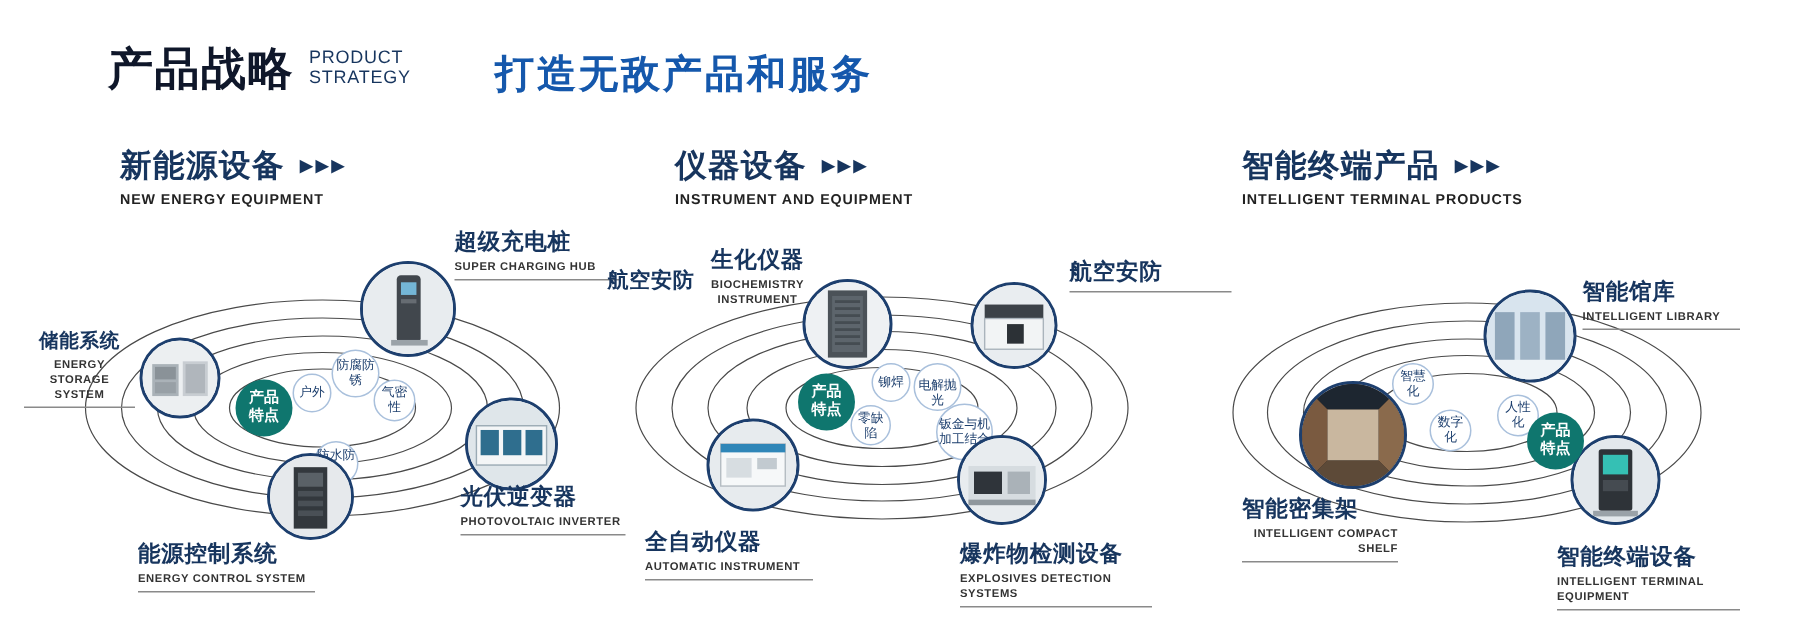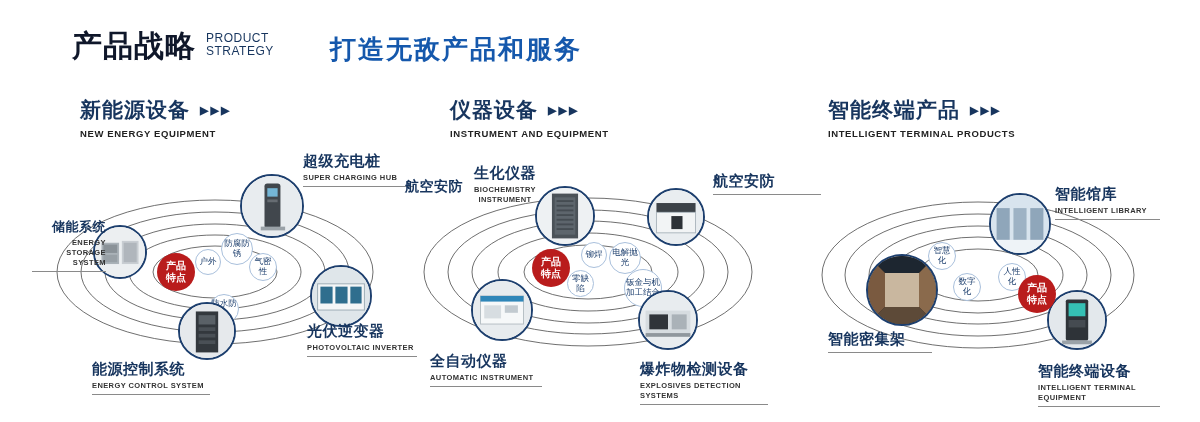--- a/index.html
+++ b/index.html
@@ -15,21 +15,21 @@
   .sec-cn{font-size:21px;font-weight:bold;color:#17355e;letter-spacing:1px;display:flex;align-items:center;}
   .arrows{font-size:11px;margin-left:10px;letter-spacing:2px;color:#17355e;}
   .sec-en{margin-top:4px;font-size:9.5px;font-weight:bold;color:#222;letter-spacing:0.6px;}
   
   .orbit{position:absolute;}
   .orbit ellipse{fill:none;stroke:#4a4a4a;stroke-width:0.8;}
   
   .node{position:absolute;border-radius:50%;border:2px solid #1d3f6e;background:#fff;overflow:hidden;box-sizing:border-box;z-index:3;}
   .node svg{display:block;width:100%;height:100%;}
   
-  .badge{position:absolute;width:38px;height:38px;border-radius:50%;background:#b91c1c;color:#fff;
+  .badge{position:absolute;width:38px;height:38px;border-radius:50%;background:#0f766e;color:#fff;
          display:flex;align-items:center;justify-content:center;text-align:center;
          font-size:10px;font-weight:bold;line-height:1.25;z-index:4;padding:0;box-sizing:border-box;}
   .badge span{display:block;width:24px;}
   
   .bubble{position:absolute;border-radius:50%;background:#fff;border:1px solid #a9c0dc;color:#1d3f6e;
           display:flex;align-items:center;justify-content:center;text-align:center;
           font-size:8.5px;line-height:1.15;z-index:2;box-sizing:border-box;}
   .bubble span{display:block;padding:1px;}
   
   .label{position:absolute;z-index:5;}
@@ -144,21 +144,21 @@
   <div class="bubble" style="left:221px;top:233px;width:32px;height:32px;">
       <span>防腐防锈</span>
     </div>
   <div class="bubble" style="left:249px;top:253px;width:28px;height:28px;">
       <span>气密性</span>
     </div>
   <div class="bubble" style="left:209px;top:266px;width:30px;height:30px;margin-top:28px;">
       <span>防水防尘</span>
     </div>
 
-  <div class="label small" style="left:32px;top:218px;width:74px;text-align:right;">
+  <div class="label small" style="left:16px;top:218px;width:74px;text-align:center;">
     <div class="cn">储能系统</div>
     <div class="en">ENERGY STORAGE SYSTEM</div>
     <div class="rule"></div>
   </div>
   <div class="label" style="left:303px;top:152px;width:110px;">
     <div class="cn">超级充电桩</div>
     <div class="en">SUPER CHARGING HUB</div>
     <div class="rule"></div>
   </div>
   <div class="label" style="left:307px;top:322px;width:110px;">
@@ -212,21 +212,21 @@
         <rect x="6" y="44" width="48" height="4" fill="#8f979d"></rect>
       </svg>
   </div>
 
   <div class="badge" style="left:532px;top:249px;">
       <span>产品特点</span>
     </div>
   <div class="bubble" style="left:581px;top:242px;width:26px;height:26px;">
       <span>铆焊</span>
     </div>
-  <div class="bubble" style="left:609px;top:242px;width:32px;height:32px;">
+  <div class="bubble" style="left:609px;top:242px;width:32px;height:32px;align-items:flex-end;">
       <span>电解抛光</span>
     </div>
   <div class="bubble" style="left:567px;top:270px;width:27px;height:27px;justify-content:flex-end;">
       <span>零缺陷</span>
     </div>
   <div class="bubble" style="left:624px;top:269px;width:38px;height:38px;">
       <span>钣金与机加工结合</span>
     </div>
 
   <div class="label" style="left:455px;top:164px;width:100px;text-align:center;">
@@ -293,20 +293,21 @@
       <span>数字化</span>
     </div>
 
   <div class="label" style="left:1055px;top:185px;width:105px;">
     <div class="cn">智能馆库</div>
     <div class="en">INTELLIGENT LIBRARY</div>
     <div class="rule"></div>
   </div>
   <div class="label" style="left:828px;top:330px;width:104px;">
     <div class="cn">智能密集架</div>
+    <div class="en" style="text-align:right;">INTELLIGENT COMPACT SHELF</div>
     <div class="rule"></div>
   </div>
   <div class="label" style="left:1038px;top:362px;width:122px;">
     <div class="cn">智能终端设备</div>
     <div class="en">INTELLIGENT TERMINAL EQUIPMENT</div>
     <div class="rule"></div>
   </div>
 
 </div>
 

